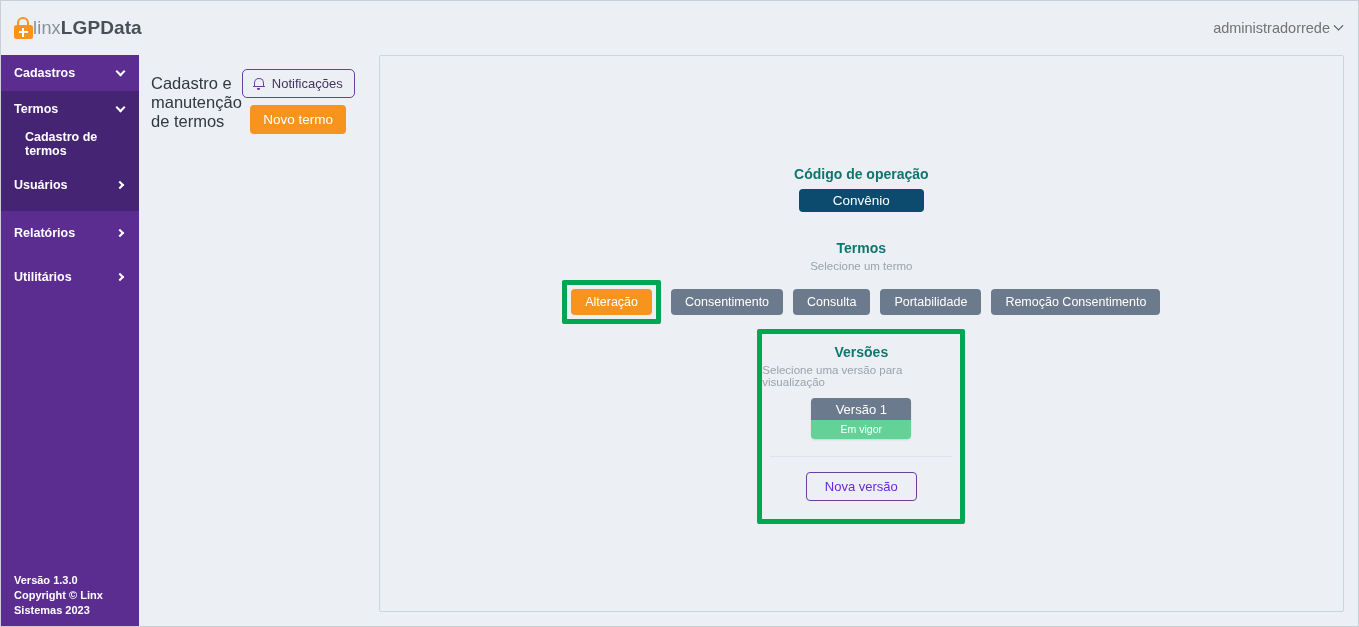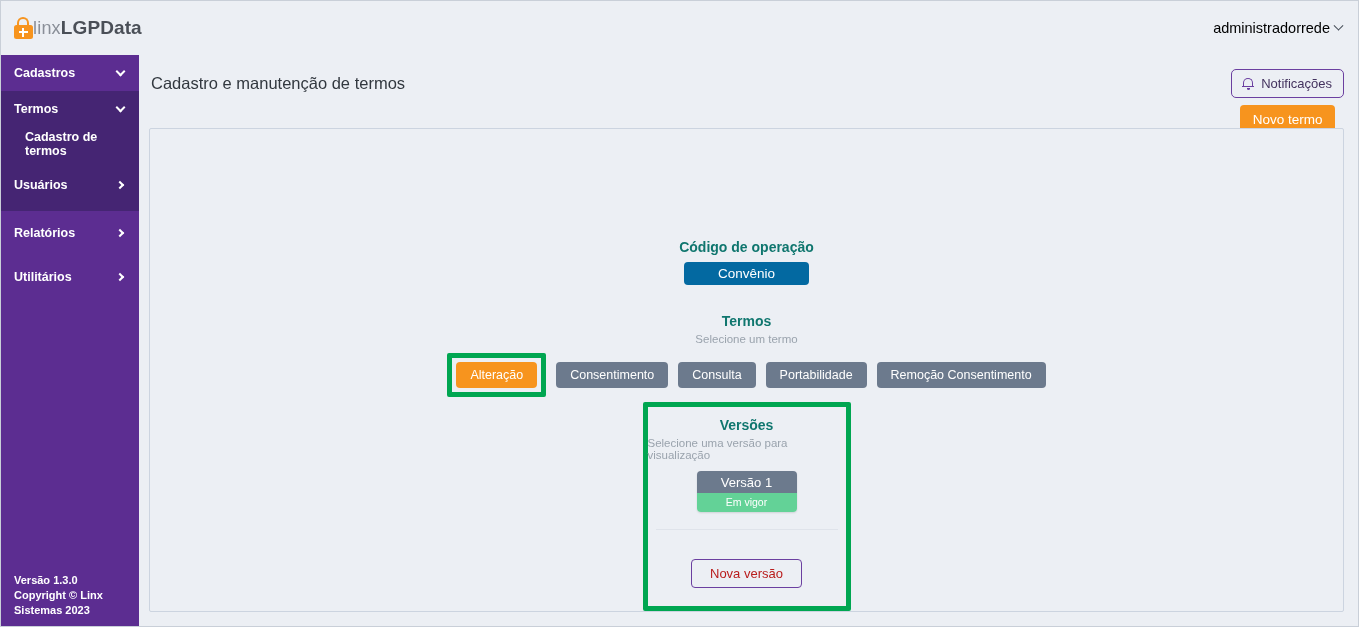--- a/index.html
+++ b/index.html
@@ -40,21 +40,21 @@
   .lock-icon .plus-h {
     position: absolute; left: 5.5px; top: 14px; width: 9px; height: 2.4px; background: #fff;
   }
   .lock-icon .plus-v {
     position: absolute; left: 8.7px; top: 10.8px; width: 2.4px; height: 9px; background: #fff;
   }
   .brand-linx { font-size: 18px; color: #8a8f98; font-weight: 400; letter-spacing: .2px; }
   .brand-prod { font-size: 19px; color: #4a4f57; font-weight: 600; letter-spacing: .1px; }
 
   .user-area { text-align: right; line-height: 1.35; padding-right: 2px; }
-  .user-name { font-size: 14.5px; color: #000000; display: inline-flex; align-items: center; gap: 5px; cursor: pointer; }
+  .user-name { font-size: 14.5px; color: #737373; display: inline-flex; align-items: center; gap: 5px; cursor: pointer; }
   .caret-down {
     display: inline-block; width: 7px; height: 7px;
     border-right: 1.6px solid #3f4752; border-bottom: 1.6px solid #3f4752;
     transform: rotate(45deg) translate(-2px,-2px);
   }
   .user-context { font-size: 12.5px; color: #454d58; margin-top: 3px; }
 
   
   .body-row { flex: 1 1 auto; display: flex; min-height: 0; }
 
@@ -87,21 +87,21 @@
     width: 7px; height: 7px; border-right: 2px solid #fff; border-bottom: 2px solid #fff;
     transform: rotate(45deg); margin-top: -4px; margin-right: 3px;
   }
   .sidebar-spacer { flex: 1 1 auto; }
   .sidebar-footer {
     color: #ffffff; font-size: 11px; font-weight: 700; line-height: 1.35;
     padding: 0 0 8px 13px;
   }
 
   
-  .main { flex: 1 1 auto; background: #eceff4; position: relative; min-width: 0; display: flex; flex-direction: column; }
+  .main { flex: 1 1 auto; background: #eceff4; position: relative; min-width: 0; display: flex; flex-direction: row; }
   .main-head {
     display: flex; align-items: flex-start; justify-content: space-between;
     padding: 14px 14px 0 10px; height: 73px; flex: 0 0 73px;
   }
   .page-title { font-size: 16.5px; color: #32383f; padding-top: 5px; padding-left: 2px; font-weight: 400; }
   .head-actions { display: flex; flex-direction: column; align-items: center; gap: 7px; }
   .btn-notif {
     background: transparent; border: 1.4px solid #6b3fa0; border-radius: 5px;
     color: #43325e; font-size: 13px; padding: 6px 11px 6px 10px;
     display: inline-flex; align-items: center; gap: 7px; cursor: pointer;
@@ -128,21 +128,21 @@
   }
 
   .center-stack {
     position: absolute; left: 0; right: 0; top: 110px;
     display: flex; flex-direction: column; align-items: center;
   }
   .sec-title { font-size: 14px; font-weight: 700; color: #0f766e; }
   .sec-sub { font-size: 11.5px; color: #9aa3ad; margin-top: 4px; }
 
   .badge-convenio {
-    margin-top: 7px; background: #0369a1; color: #ffffff;
+    margin-top: 7px; background: #0c4a6e; color: #ffffff;
     font-size: 13.5px; padding: 4px 34px; border-radius: 4px; border: none; cursor: pointer;
   }
 
   .termos-block { margin-top: 28px; display: flex; flex-direction: column; align-items: center; }
   .term-row { margin-top: 8px; display: flex; align-items: center; gap: 10px; }
   .term-btn {
     background: #6c7a8d; color: #ffffff; border: none; border-radius: 4px;
     font-size: 12.5px; padding: 6px 14px; cursor: pointer; white-space: nowrap;
   }
   .term-btn.active { background: #f7941e; }
@@ -158,22 +158,22 @@
     background: #eceff4;
   }
   .ver-card {
     margin-top: 10px; width: 100px; border-radius: 4px; overflow: hidden; cursor: pointer;
     box-shadow: 0 1px 2px rgba(0,0,0,.12);
   }
   .ver-card-head { background: #6c7a8d; color: #ffffff; font-size: 13px; text-align: center; padding: 4px 0 3px 0; }
   .ver-card-foot { background: #63d297; color: #ffffff; font-size: 10.5px; text-align: center; padding: 3px 0 4px 0; }
   .ver-divider { width: 182px; height: 1px; background: #dfe3ea; margin: 17px 0 0 0; }
   .btn-nova-versao {
-    margin-top: 29px; background: transparent; border: 1.2px solid #6b3fa0;
-    border-radius: 4px; color: #b91c1c; font-size: 13px; padding: 6px 18px; cursor: pointer;
+    margin-top: 15px; background: transparent; border: 1.2px solid #6b3fa0;
+    border-radius: 4px; color: #6d28d9; font-size: 13px; padding: 6px 18px; cursor: pointer;
   }
 </style>
 </head>
 <body>
 
 <div class="app">
 
   <div class="topbar">
     <div class="brand">
       <span class="lock-icon">

